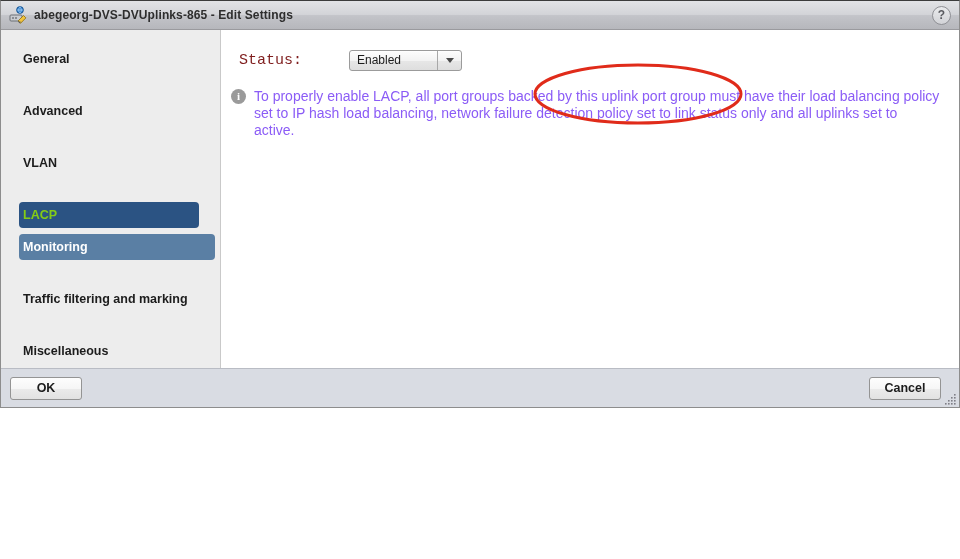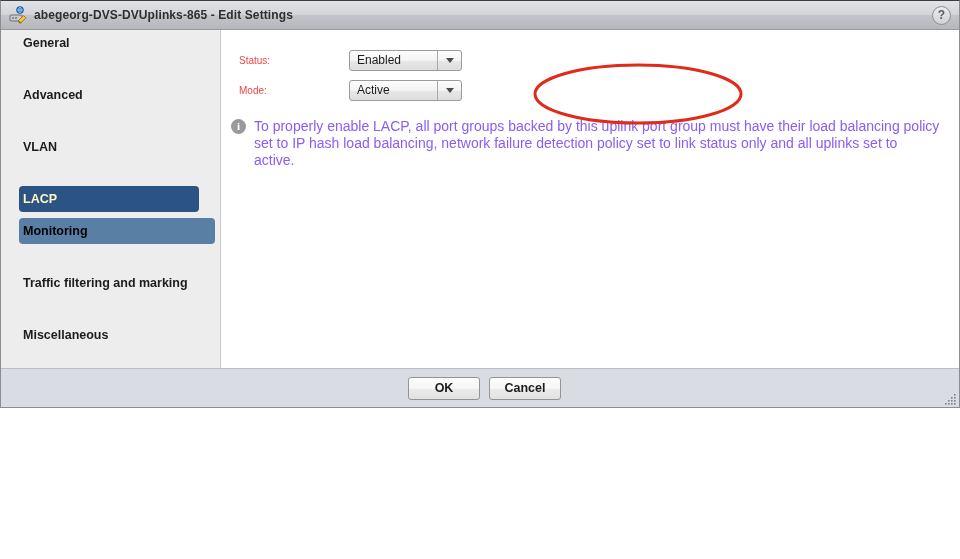--- a/index.html
+++ b/index.html
@@ -71,21 +71,21 @@
     position: relative;
     height: 489px;
     display: flex;
   }
 
   .sidebar {
     width: 220px;
     flex: 0 0 220px;
     background: #ededed;
     border-right: 1px solid #c9c9c9;
-    padding-top: 0;
+    padding-top: 16px;
     position: relative;
   }
 
   .nav-item {
     position: relative;
     height: 26px;
     margin: 0 5px 0 18px;
     display: flex;
     align-items: center;
     font-size: 12.5px;
@@ -93,26 +93,26 @@
     color: #1c1c1c;
     cursor: pointer;
     border-radius: 4px;
     padding-left: 4px;
     margin-bottom: 0;
   }
   .nav-spacer { height: 26px; }
 
   .nav-item.selected {
     background: #2b5383;
-    color: #fef9c3;
+    color: #84cc16;
     margin-right: 21px;
   }
   .nav-item.hovered {
     background: #5a7fa4;
-    color: #000000;
+    color: #ffffff;
     margin-right: 5px;
   }
 
   
   .content {
     flex: 1 1 auto;
     background: #ffffff;
     position: relative;
     padding: 16px 0 0 0;
   }
@@ -121,22 +121,23 @@
     display: flex;
     align-items: center;
     height: 28px;
     margin-bottom: 2px;
     padding-left: 18px;
   }
 
   .form-label {
     width: 110px;
     flex: 0 0 110px;
-    font-size: 10px;
-    color: #ef4444;
+    font-size: 15px;
+    color: #7f1d1d;
+    font-family: Liberation Mono, monospace;
   }
 
   .dropdown {
     width: 113px;
     height: 21px;
     border: 1px solid #9b9b9b;
     border-radius: 3px;
     background: linear-gradient(to bottom, #fdfdfd 0%, #f3f3f3 50%, #e7e7e7 51%, #dedede 100%);
     display: flex;
     align-items: center;
@@ -213,21 +214,22 @@
 
   
   .footer {
     position: absolute;
     left: 0; right: 0; bottom: 0;
     height: 39px;
     background: #d9dce3;
     border-top: 1px solid #b9bcc4;
     display: flex;
     align-items: center;
-    justify-content: center;
+    justify-content: space-between;
+    padding-right: 18px;
   }
 
   .btn {
     width: 72px;
     height: 23px;
     border: 1px solid #949494;
     border-radius: 3px;
     background: linear-gradient(to bottom, #fdfdfd 0%, #f6f6f6 50%, #ebebeb 51%, #e2e2e2 100%);
     font-size: 12.5px;
     font-weight: bold;
@@ -304,29 +306,20 @@
       <div class="form-row">
         <span class="form-label">Status:</span>
         <div class="dropdown">
           <span class="dropdown-value">Enabled</span>
           <span class="dropdown-arrowbox">
             <span class="caret"></span>
           </span>
         </div>
       </div>
 
-      <div class="form-row">
-        <span class="form-label">Mode:</span>
-        <div class="dropdown">
-          <span class="dropdown-value">Active</span>
-          <span class="dropdown-arrowbox">
-            <span class="caret"></span>
-          </span>
-        </div>
-      </div>
 
       <div class="info-note">
         <span class="info-icon">i</span>
         <span class="info-text">To properly enable LACP, all port groups backed by this uplink port group must have their load balancing policy set to IP hash load balancing, network failure detection policy set to link status only and all uplinks set to active.</span>
       </div>
 
       <div class="annotation">
         <svg width="215" height="64" viewBox="0 0 215 64">
           <ellipse cx="107" cy="32" rx="103" ry="29" fill="none" stroke="#e02b1a" stroke-width="3"></ellipse>
         </svg>

